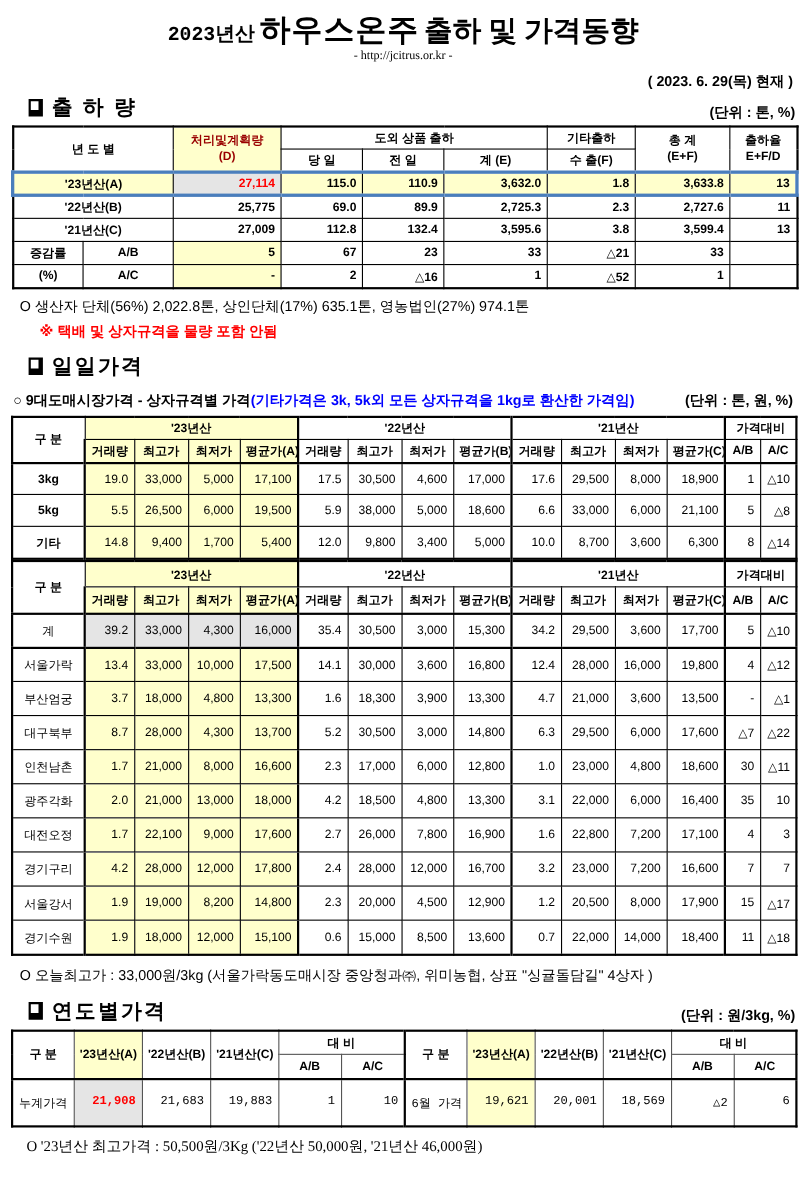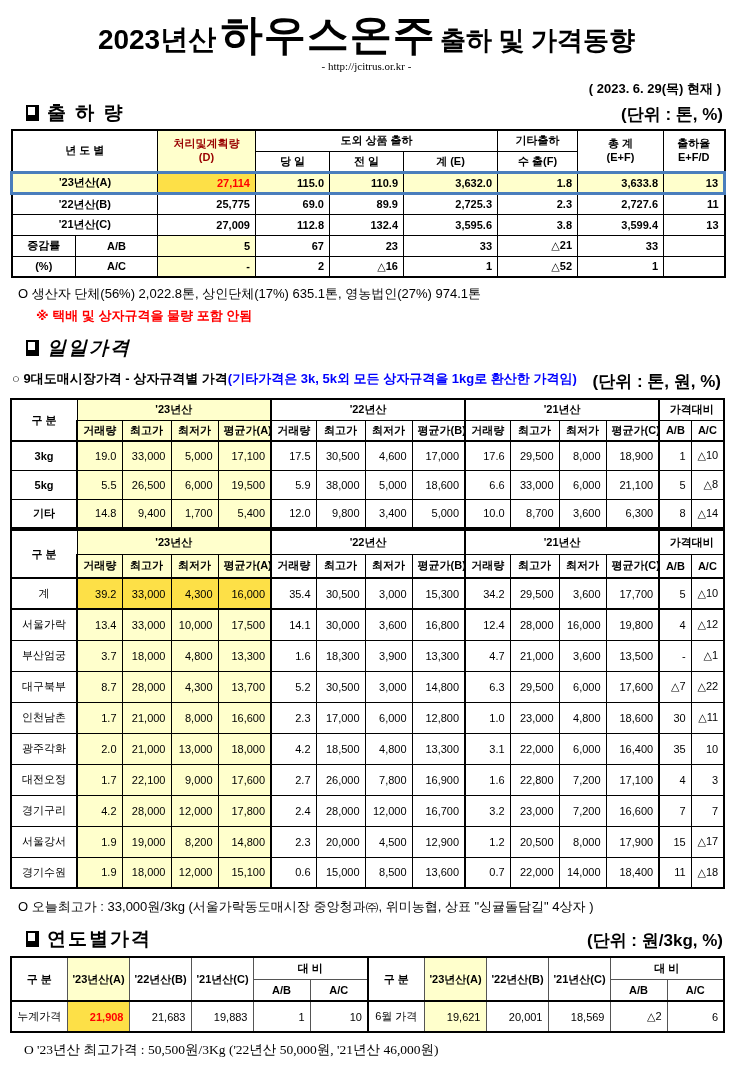--- a/index.html
+++ b/index.html
@@ -6,42 +6,42 @@
   html,body { background:#fff; }
   body {
     width:733px; height:1073px; overflow:hidden;
     font-family:"Liberation Sans","DejaVu Sans",sans-serif;
     color:#000;
   }
   .page { padding:8px 10px 0 10px; }
 
   
   .title-block { text-align:center; margin-top:4px; line-height:1.1; }
-  .t-prefix { font-size:28px; font-weight:bold; font-family:Liberation Sans, sans-serif; }
-  .t-brand  { font-size:42px; font-weight:900; letter-spacing:1px; }
+  .t-prefix { font-size:18px; font-weight:bold; font-family:Liberation Mono, monospace; }
+  .t-brand  { font-size:28px; font-weight:900; letter-spacing:1px; }
   .t-suffix { font-size:26px; font-weight:bold; font-family:"Liberation Serif","DejaVu Serif",serif; }
   .url { text-align:center; font-size:11px; margin-top:2px; font-family:"Liberation Serif","DejaVu Serif",serif; }
   .asof { text-align:right; font-size:13px; font-weight:bold; margin-top:8px; padding-right:2px; }
 
   
   .section-head { display:flex; justify-content:space-between; align-items:flex-end; margin-top:2px;padding-left:16px; }
   .section-title { font-size:19px; font-weight:900; display:flex; align-items:center; letter-spacing:2px; }
   .sq-icon { display:inline-block; width:13px; height:16px; border:2px solid #000;
              border-bottom:6px solid #000; border-right:4px solid #000; margin-right:8px; }
-  .unit { font-size:17px; font-weight:bold; }
+  .unit { font-size:13px; font-weight:bold; }
 
   
   table { border-collapse:collapse; width:713px; table-layout:fixed; border:2px solid #000; }
   th,td { border:1px solid #000; font-size:11px; padding:0 5px; overflow:hidden; white-space:nowrap; }
   th { font-weight:bold; text-align:center; }
   thead { border-bottom:2px solid #000; }
   .num { text-align:right; }
   .ctr { text-align:center; }
   .yellow { background:#ffffcc; }
-  .lblue  { background:#fde047; }
+  .lblue  { background:#e5e5e5; }
   .redtx  { color:#ff0000; font-weight:bold; }
   .maroon { color:#990000; }
   .dotL { border-left:1px dotted #666; }
   .dashL { border-left:1px dashed #777; }
   .grp { border-left:2px solid #000; }
 
   
   #shipment-table tr { height:21px; }
   #shipment-table td { font-weight:bold; }
   tr.hlrow > * { border-top:3px solid #4a7ebc; border-bottom:3px solid #4a7ebc; }
@@ -62,21 +62,21 @@
   #box-table td.lbl { font-weight:bold; }
   #total-table tr { height:24px; }
   #total-table tr.body { height:31px; }
   #total-table tr.body.first > * { border-bottom:2px solid #000; }
 
   
   #yearly-table th, #yearly-table td { border-color:#555; }
   #yearly-table { border:2px solid #000; }
   #yearly-table thead { border-bottom:2px solid #000; }
   #yearly-table tr { height:22px; }
-  #yearly-table tr.body { height:31px; }
+  #yearly-table tr.body { height:43px;font-family:Liberation Mono, monospace; }
   .midL { border-left:2px solid #000 !important; }
 
   .foot-note { font-size:13.5px; margin:8px 0 0 14px; font-family:"Liberation Serif","DejaVu Serif",serif; }
 </style>
 </head>
 <body>
 
 <div class="page">
 
   <div class="title-block">
@@ -184,21 +184,21 @@
         <td class="num">△52</td>
         <td class="num">1</td>
         <td class="num"></td>
       </tr>
     </tbody>
   </table>
 
   <div class="note">O 생산자 단체(56%) 2,022.8톤, 상인단체(17%) 635.1톤, 영농법인(27%) 974.1톤</div>
   <div class="note-red">※ 택배 및 상자규격을 물량 포함 안됨</div>
 
-  <div class="section-head" style="margin-top:10px;font-style:italic;">
+  <div class="section-head" style="margin-top:10px;">
     <div class="section-title">
       <span class="sq-icon"></span>
       <span>일일가격</span>
     </div>
   </div>
 
   <div class="sub">
     <div class="sub-main">
       <span>○ 9대도매시장가격 - 상자규격별 가격</span><span class="sub-note">(기타가격은 3k, 5k외 모든 상자규격을 1kg로 환산한 가격임)</span>
     </div>

